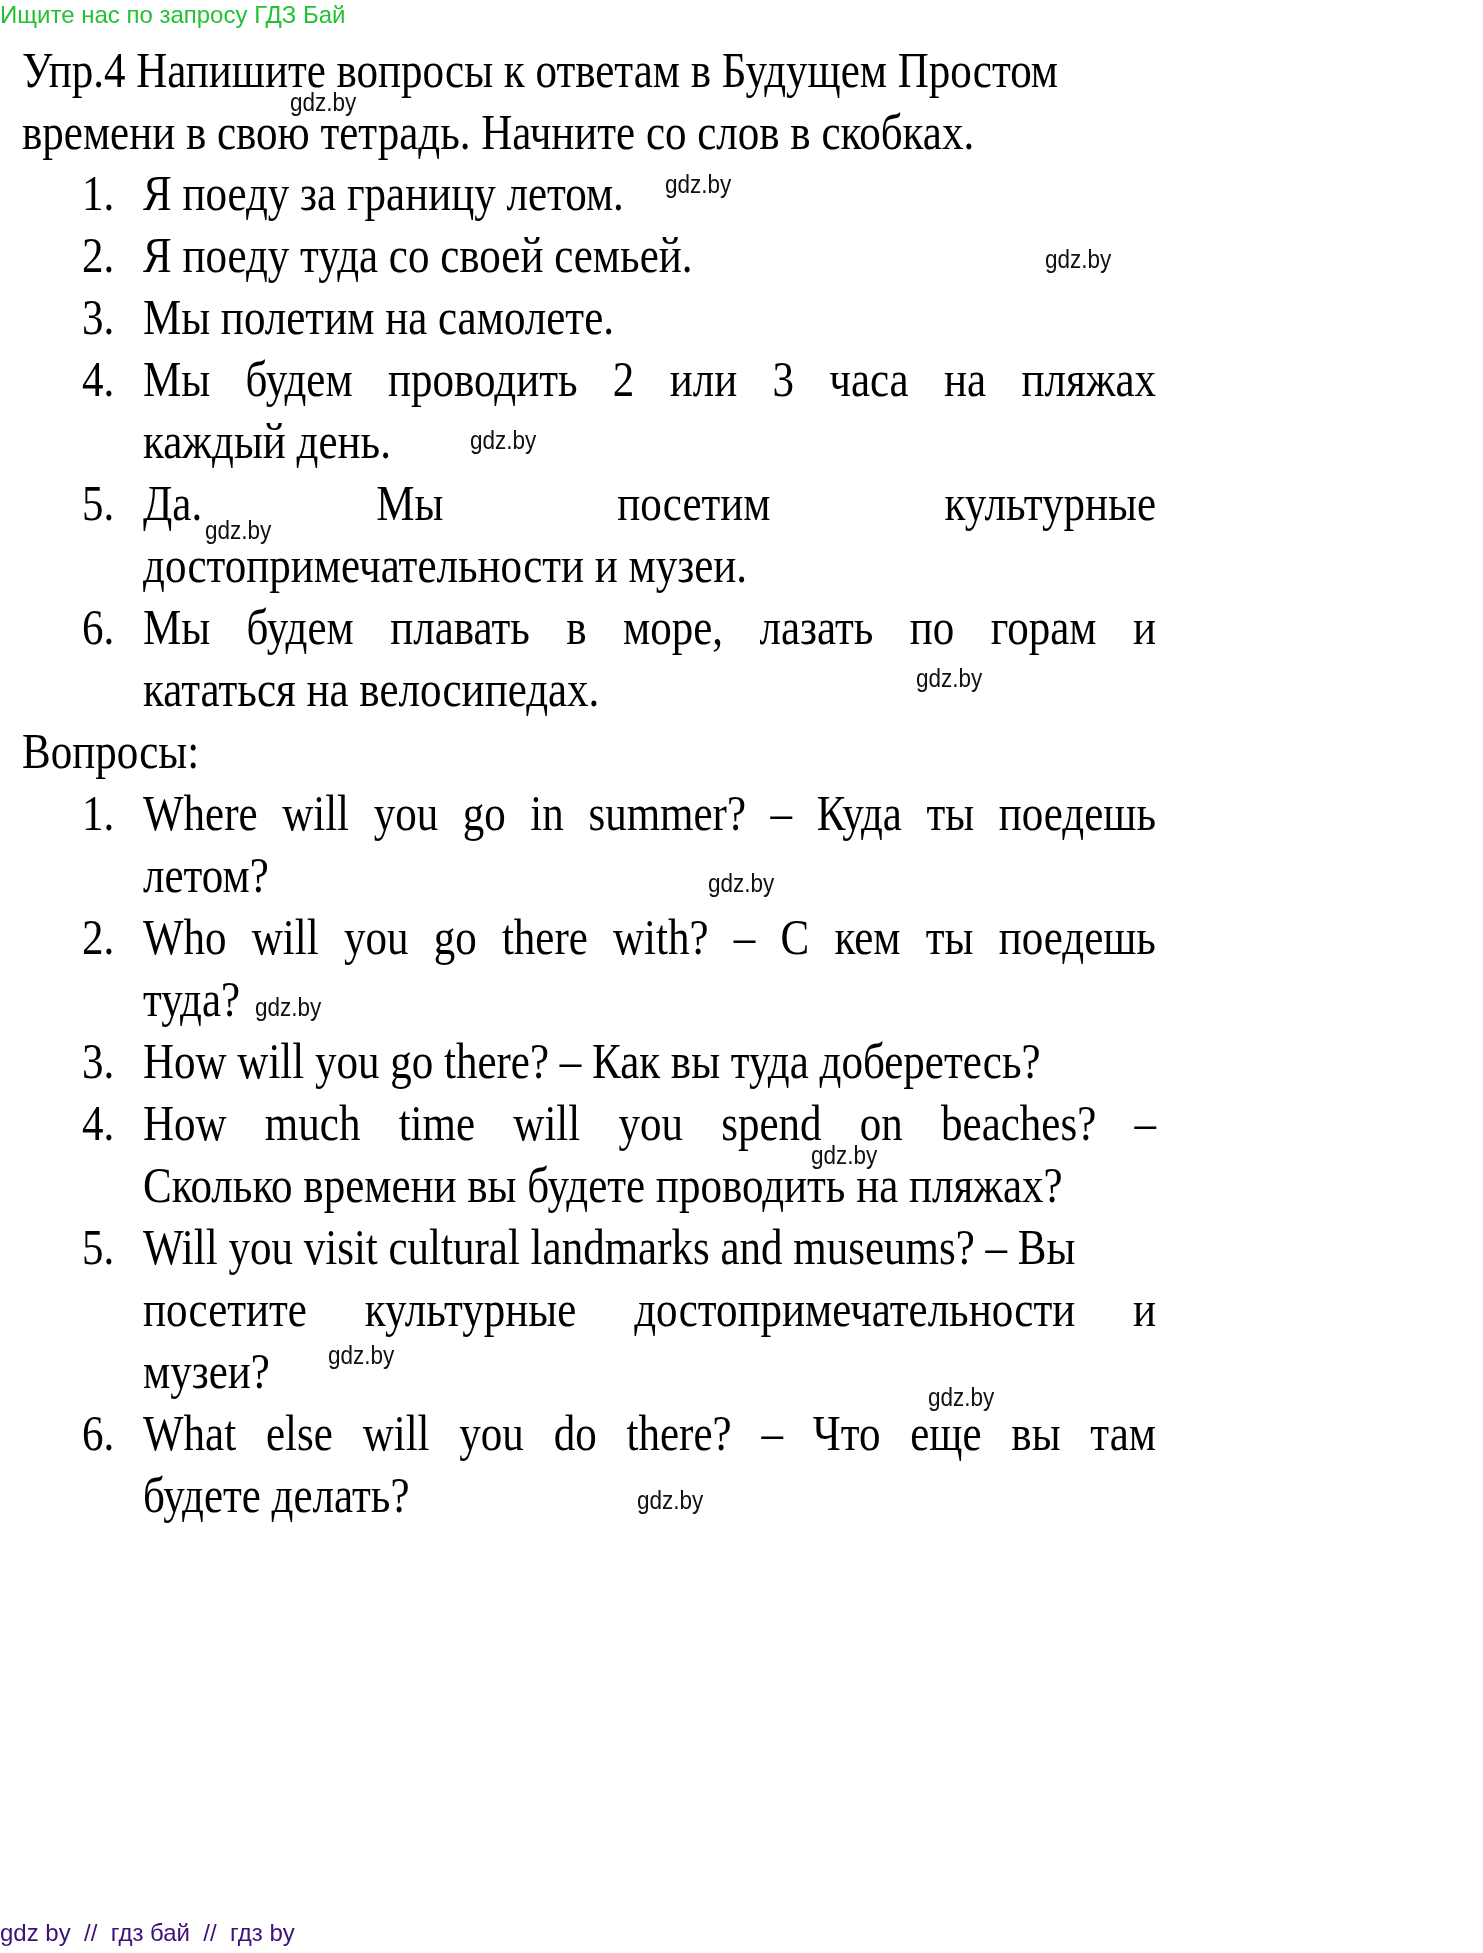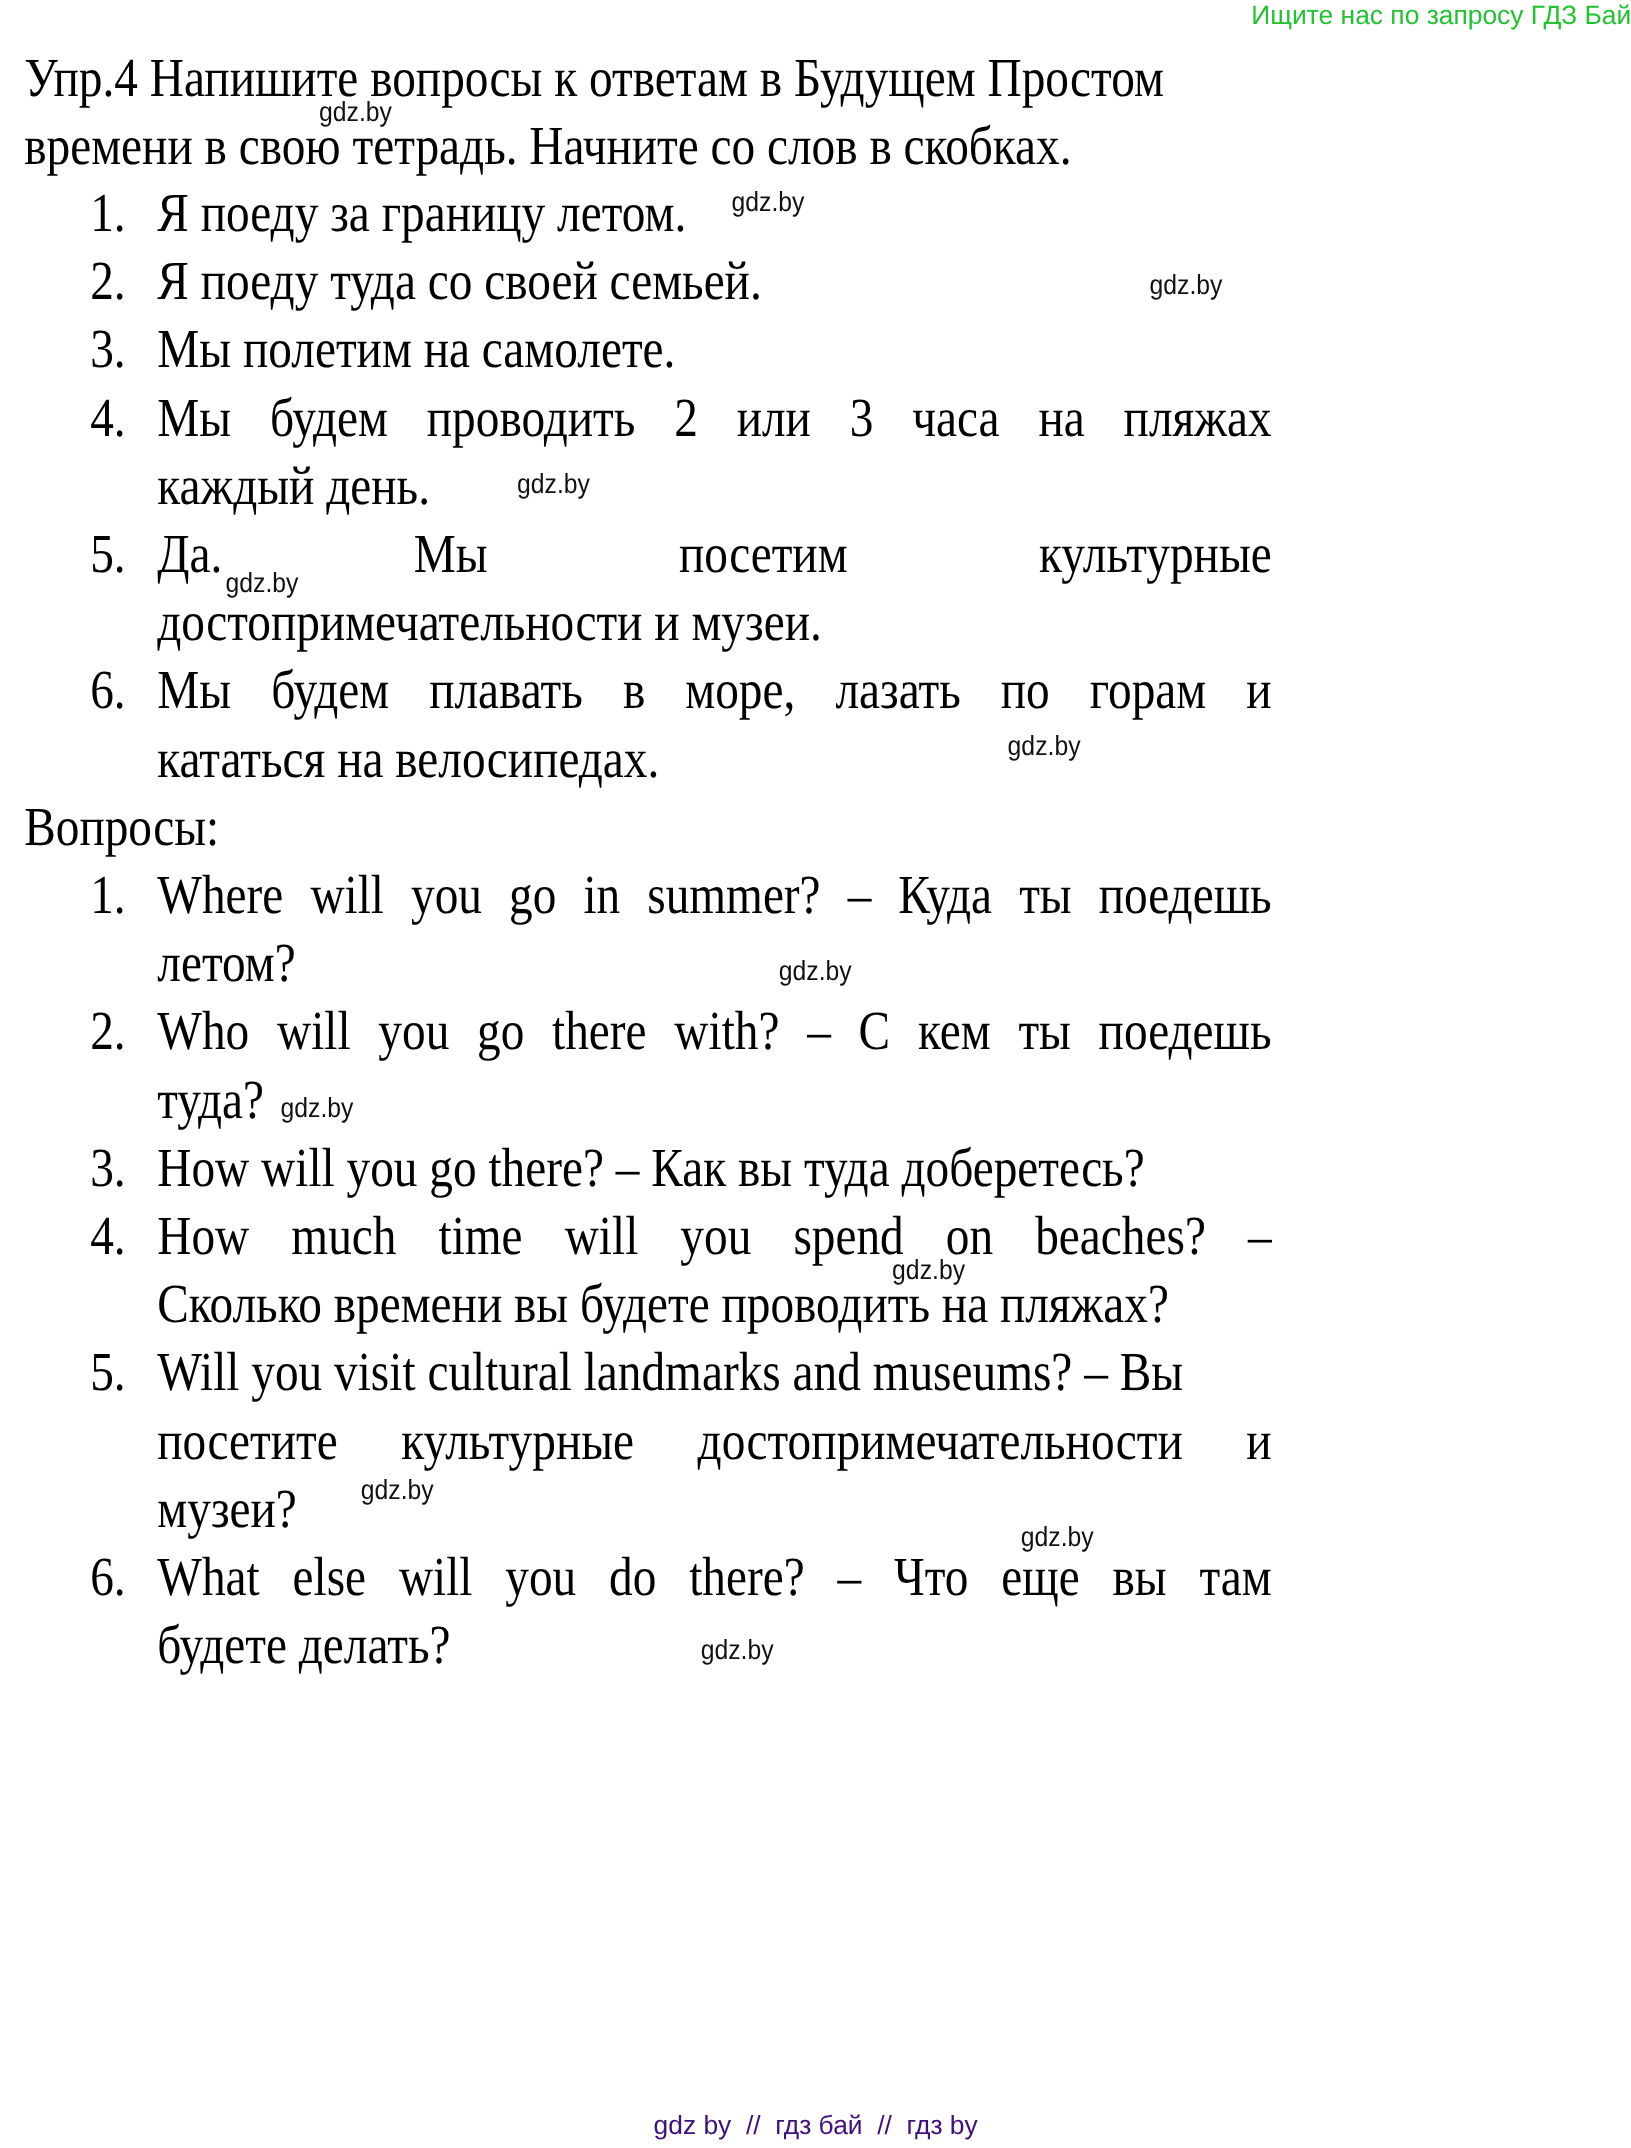--- a/index.html
+++ b/index.html
@@ -13,32 +13,31 @@
       position: relative;
       overflow: hidden;
       font-family: "Liberation Serif", serif;
       color: #000000;
     }
     .banner {
       position: absolute;
       top: 0;
       left: 0;
       width: 1483px;
-      text-align: right;
+      text-align: left;
       font-family: "Liberation Sans", sans-serif;
       font-size: 24px;
       line-height: 30px;
       color: #22c232;
     }
     .footer {
       position: absolute;
       top: 1918px;
       left: 0;
       width: 1483px;
-      text-align: center;
       font-family: "Liberation Sans", sans-serif;
       font-size: 24px;
       line-height: 30px;
       color: #3f0f7a;
       white-space: pre;
     }
     .line {
       position: absolute;
       font-size: 50px;
       line-height: 60px;

